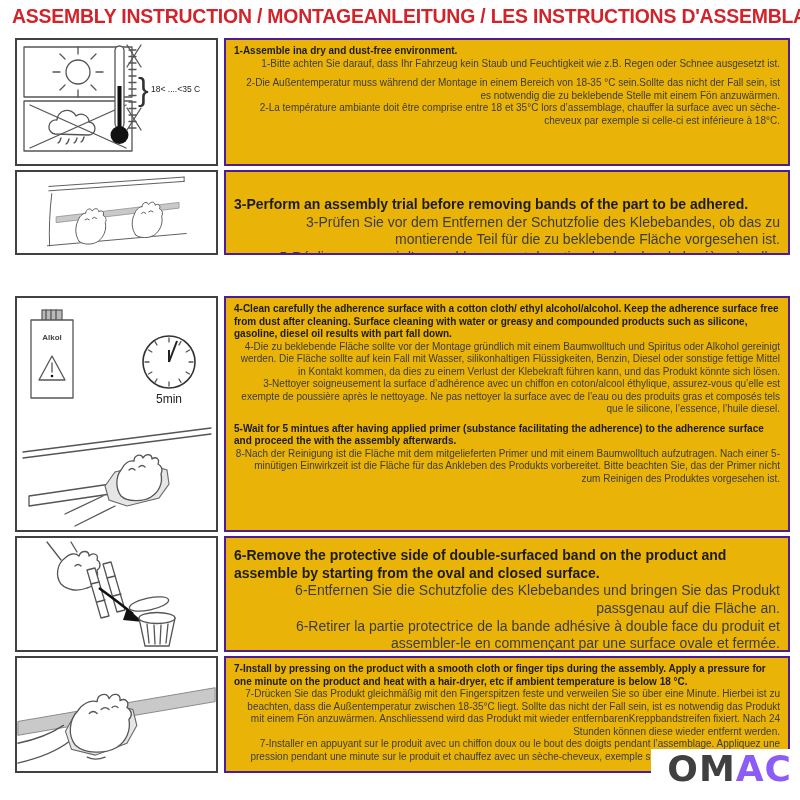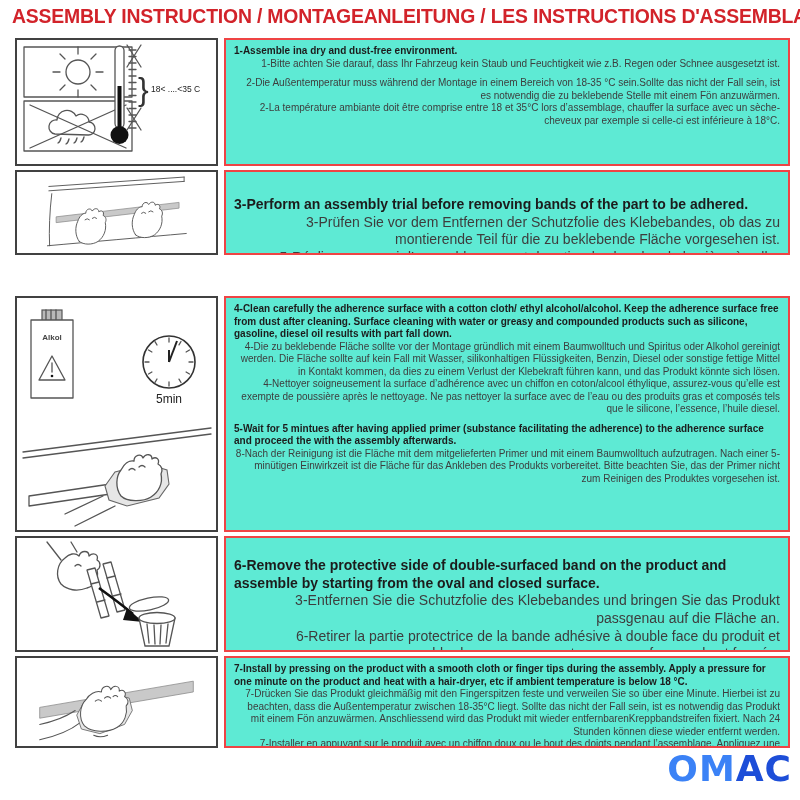--- a/index.html
+++ b/index.html
@@ -10,40 +10,40 @@
   .title{
     position:absolute;top:5px;left:0;width:800px;text-align:center;
     font-size:20px;font-weight:bold;color:#d2232a;white-space:nowrap;
     transform:scaleX(0.97);transform-origin:center;letter-spacing:-0.2px;
   }
   .row{position:absolute;left:15px;width:775px;display:flex;gap:6px;}
   .r1{top:38px;height:128px;}
   .r2{top:170px;height:85px;}
   .r3{top:296px;height:236px;}
   .r4{top:536px;height:116px;}
-  .r5{top:656px;height:92px;}
+  .r5{top:656px;height:117px;}
   .fig{flex:0 0 203px;width:203px;border:2px solid #414141;background:#fff;box-sizing:border-box;overflow:hidden;}
   .fig svg{display:block;width:100%;height:100%;}
-  .txt{flex:1;border:2px solid #ef4444;background:#5eead4;box-sizing:border-box;
+  .txt{flex:1;border:2px solid #4c1d95;background:#eab308;box-sizing:border-box;
        padding:5px 8px;overflow:hidden;}
   .small{font-size:10px;line-height:1.25;}
   .big{font-size:14px;line-height:1.26;}
   .pad-top-lg{padding-top:24px;}
-  .pad-top-sm{padding-top:19px;}
+  .pad-top-sm{padding-top:9px;}
   .para{margin:0 0 0 0;}
   .para + .para{margin-top:7px;}
   .en{font-weight:bold;color:#1c1c1c;}
   .de,.fr{color:#3d3d3d;text-align:right;}
   .logo{
     position:absolute;right:8px;bottom:11px;background:#fff;padding:2px 0 2px 16px;
     font-family:"DejaVu Sans", sans-serif;font-weight:bold;font-size:36px;
     letter-spacing:1px;line-height:1;z-index:5;
   }
-  .logo .lb{color:#3b82f6;}
-  .logo .lr{color:#1d4ed8;}
+  .logo .lb{color:#404040;}
+  .logo .lr{color:#8b5cf6;}
   .line{stroke:#555;fill:none;stroke-width:1.3;stroke-linecap:round;stroke-linejoin:round;}
   .fill-w{fill:#fff;}
   .strip{fill:#c9c9c9;stroke:#8a8a8a;stroke-width:1;}
   .cloth{fill:#e6e6e6;stroke:#666;stroke-width:1.1;}
   .ink{fill:#111;}
 </style>
 </head>
 <body>
 
 <div class="page">
@@ -147,21 +147,21 @@
           <polygon class="cloth" points="92,200 88,186 98,172 130,164 150,170 152,184 142,198 110,206"></polygon>
           <path class="line fill-w" d="M104,196 C98,188 99,176 104,170 C107,164 112,160 117,161 C117,155 124,153 126,158 C129,153 135,154 135,159 C139,156 143,159 141,164 C145,166 146,170 144,174 C146,183 142,192 134,197 C126,202 110,202 104,196 Z"></path>
           <path class="line" d="M112,170 q3,-3 6,0 M122,167 q3,-3 6,0"></path>
         </g>
       </svg>
     </div>
     <div class="txt small">
       <div class="para">
         <div class="en">4-Clean carefully the adherence surface with a cotton cloth/ ethyl alcohol/alcohol. Keep the adherence surface free from dust after cleaning. Surface cleaning with water or greasy and compounded products such as silicone, gasoline, diesel oil results with part fall down.</div>
         <div class="de">4-Die zu beklebende Fläche sollte vor der Montage gründlich mit einem Baumwolltuch und Spiritus oder Alkohol gereinigt werden. Die Fläche sollte auf kein Fall mit Wasser, silikonhaltigen Flüssigkeiten, Benzin, Diesel oder sonstige fettige Mittel in Kontakt kommen, da dies zu einem Verlust der Klebekraft führen kann, und das Produkt könnte sich lösen.</div>
-        <div class="fr">4-Nettoyer soigneusement la surface d’adhérence avec un chiffon en coton/alcool éthylique, assurez-vous qu’elle est exempte de poussière après le nettoyage. Ne pas nettoyer la surface avec de l’eau ou des produits gras et composés tels que le silicone, l’essence, l’huile diesel.</div>
+        <div class="fr">3-Nettoyer soigneusement la surface d’adhérence avec un chiffon en coton/alcool éthylique, assurez-vous qu’elle est exempte de poussière après le nettoyage. Ne pas nettoyer la surface avec de l’eau ou des produits gras et composés tels que le silicone, l’essence, l’huile diesel.</div>
       </div>
       <div class="para">
         <div class="en">5-Wait for 5 mintues after having applied primer (substance facilitating the adherence) to the adherence surface and proceed the with the assembly afterwards.</div>
         <div class="de">8-Nach der Reinigung ist die Fläche mit dem mitgelieferten Primer und mit einem Baumwolltuch aufzutragen. Nach einer 5-minütigen Einwirkzeit ist die Fläche für das Ankleben des Produkts vorbereitet. Bitte beachten Sie, das der Primer nicht zum Reinigen des Produktes vorgesehen ist.</div>
       </div>
     </div>
   </div>
 
   <div class="row r4">
     <div class="fig">
@@ -184,21 +184,21 @@
           <ellipse cx="132" cy="64" rx="20" ry="6" fill="#fff" stroke="#555" stroke-width="1.3" transform="rotate(-12 132 64)"></ellipse>
           <path class="line fill-w" d="M122,78 L128,106 L152,106 L158,78 Z"></path>
           <ellipse class="line fill-w" cx="140" cy="78" rx="18" ry="5.5"></ellipse>
           <path class="line" d="M130,84 l2,19 M137,85 l1,19 M144,85 l-1,19 M151,84 l-2,19"></path>
         </g>
       </svg>
     </div>
     <div class="txt big pad-top-sm">
       <div class="para">
         <div class="en">6-Remove the protective side of double-surfaced band on the product and assemble by starting from the oval and closed surface.</div>
-        <div class="de">3-Entfernen Sie die Schutzfolie des Klebebandes und bringen Sie das Produkt passgenau auf die Fläche an.</div>
+        <div class="de">6-Entfernen Sie die Schutzfolie des Klebebandes und bringen Sie das Produkt passgenau auf die Fläche an.</div>
         <div class="fr">6-Retirer la partie protectrice de la bande adhésive à double face du produit et assembler-le en commençant par une surface ovale et fermée.</div>
       </div>
     </div>
   </div>
 
   <div class="row r5">
     <div class="fig">
       <svg viewBox="0 0 199 114">
         <polygon class="strip" points="0,64 199,30 199,44 0,78"></polygon>
         <g>

